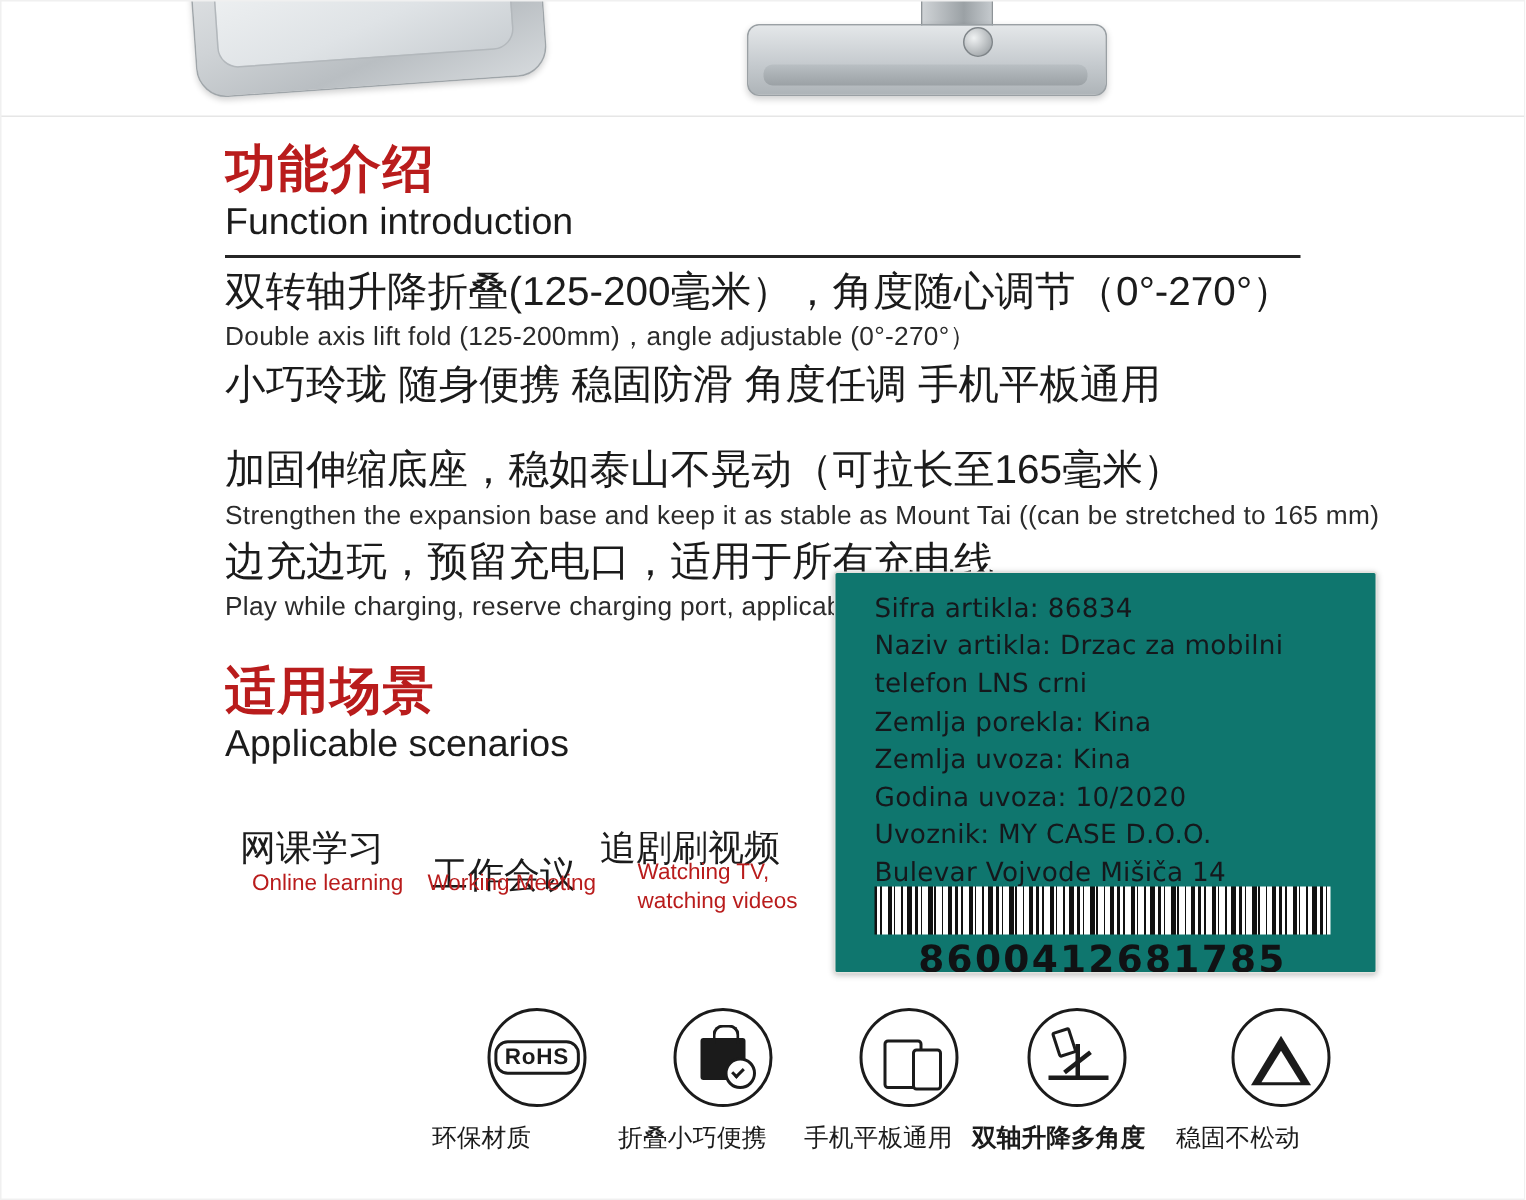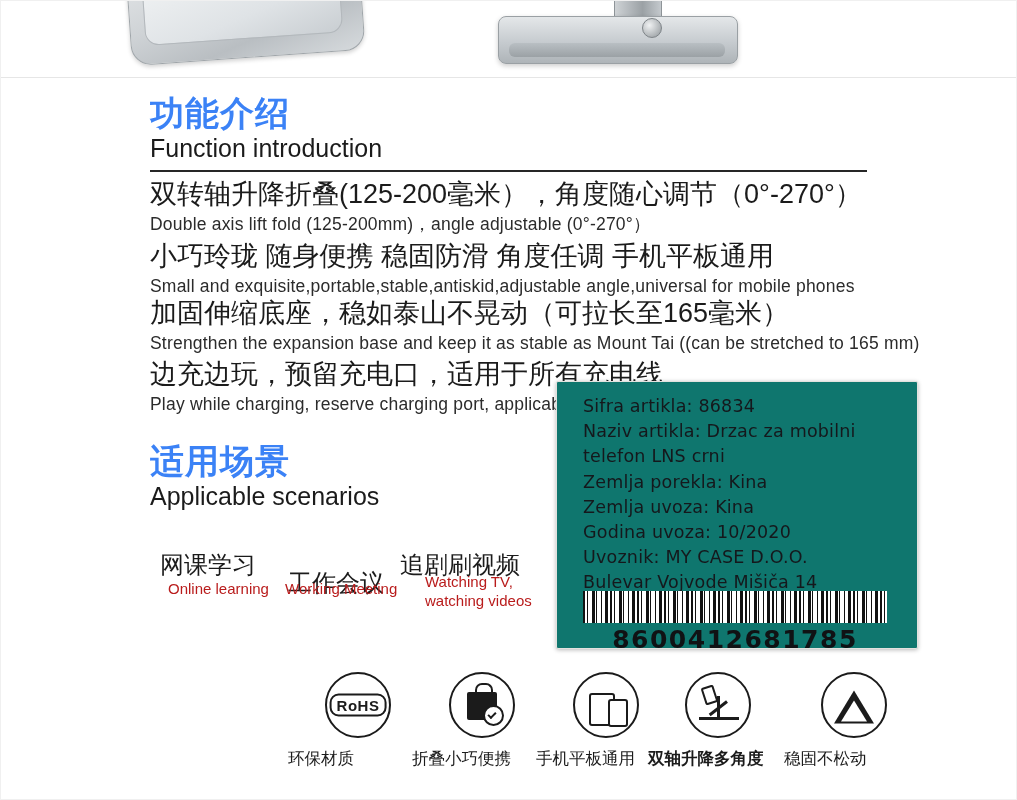--- a/index.html
+++ b/index.html
@@ -83,21 +83,21 @@
     background: #e6e6e6;
   }
 
   
   .section {
     position: absolute;
     left: 150px;
   }
   .h-cn {
     font-size: 34px;
-    color: #3b82f6;
+    color: #b91c1c;
     letter-spacing: 1px;
     font-weight: 700;
     line-height: 1.1;
     white-space: nowrap;
   }
   .h-en {
     font-size: 25px;
     color: #1b1b1b;
     line-height: 1.15;
     margin-top: 2px;
@@ -352,21 +352,20 @@
   </div>
   <div class="rule" style="top:170px;"></div>
 
   <div class="section" style="top:178px;">
     <div class="feat-cn">双转轴升降折叠(125-200毫米），角度随心调节（0°-270°）</div>
     <div class="feat-en">Double axis lift fold (125-200mm)，angle adjustable (0°-270°）</div>
   </div>
 
   <div class="section" style="top:240px;">
     <div class="feat-cn">小巧玲珑 随身便携 稳固防滑 角度任调 手机平板通用</div>
-    <div class="feat-en">Small and exquisite,portable,stable,antiskid,adjustable angle,universal for mobile phones</div>
   </div>
 
   <div class="section" style="top:297px;">
     <div class="feat-cn">加固伸缩底座，稳如泰山不晃动（可拉长至165毫米）</div>
     <div class="feat-en">Strengthen the expansion base and keep it as stable as Mount Tai ((can be stretched to 165 mm)</div>
   </div>
 
   <div class="section" style="top:358px;">
     <div class="feat-cn">边充边玩，预留充电口，适用于所有充电线</div>
     <div class="feat-en">Play while charging, reserve charging port, applicable</div>

